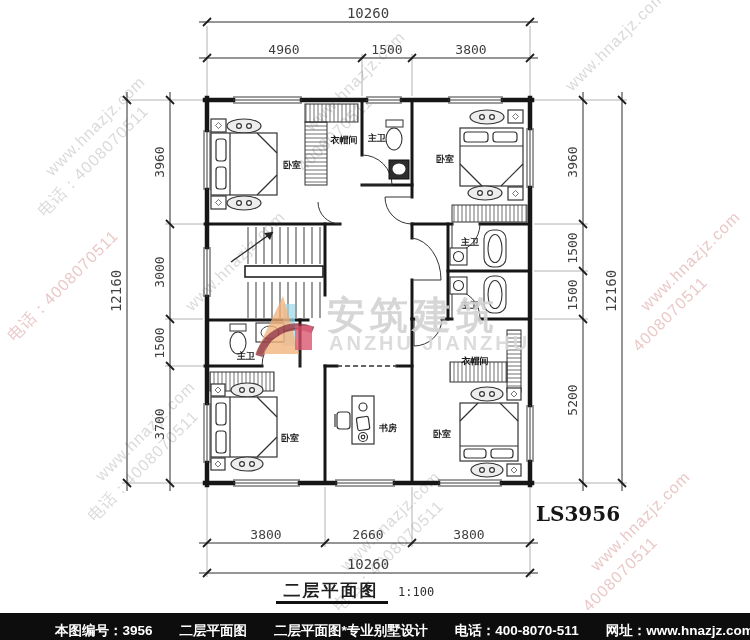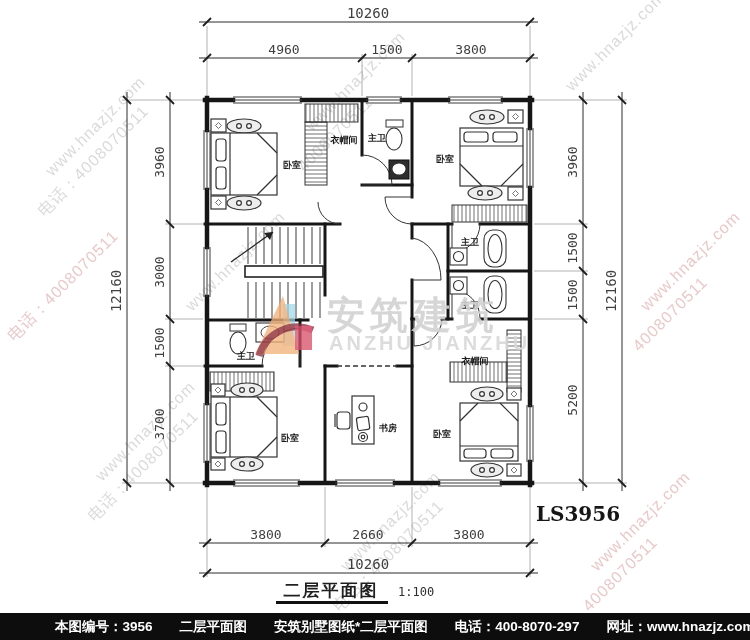--- a/index.html
+++ b/index.html
@@ -23,21 +23,21 @@
   
   #logo{position:absolute;left:253px;top:288px;width:300px;height:80px;z-index:3;
         pointer-events:none;opacity:.9;}
   #logo .mark{position:absolute;left:0;top:2px;}
   #logo .cn{position:absolute;left:74px;top:2px;font-size:38px;color:#d2d2d2;
             letter-spacing:5px;font-weight:bold;}
   #logo .en{position:absolute;left:76px;top:44px;font-size:20px;color:#d9d9d9;
             letter-spacing:3px;font-weight:bold;}
   
   #footer{position:absolute;left:0;bottom:0;width:750px;height:27px;background:#0d0d0d;
-          z-index:5;display:flex;align-items:center;color:#fff;font-size:13.5px;
+          z-index:5;display:flex;align-items:flex-end;color:#fff;font-size:13.5px;
           font-weight:bold;white-space:nowrap;}
   #footer span{margin-right:27px;}
   #footer span:first-child{margin-left:55px;}
 </style>
 </head>
 <body>
 
 <div id="stage">
 
   <div class="wm gray" style="left:40px;top:165px">
@@ -451,18 +451,18 @@
       <path d="M6,66 A40,40 0 0 1 60,40" stroke="#8d2f3e" stroke-width="7" fill="none" opacity="0.85"></path>
       <rect x="42" y="36" width="17" height="24" fill="#d94f6a" opacity="0.85"></rect>
     </svg>
     <div class="cn">安筑建筑</div>
     <div class="en">ANZHU JIANZHU</div>
   </div>
 
   <div id="footer">
     <span>本图编号：3956</span>
     <span>二层平面图</span>
-    <span>安筑别墅图纸*二层平面图</span>
-    <span>电话：400-8070-297</span>
+    <span>二层平面图*专业别墅设计</span>
+    <span>电话：400-8070-511</span>
     <span>网址：www.hnazjz.com</span>
   </div>
 
 </div>
 
 </body></html>

